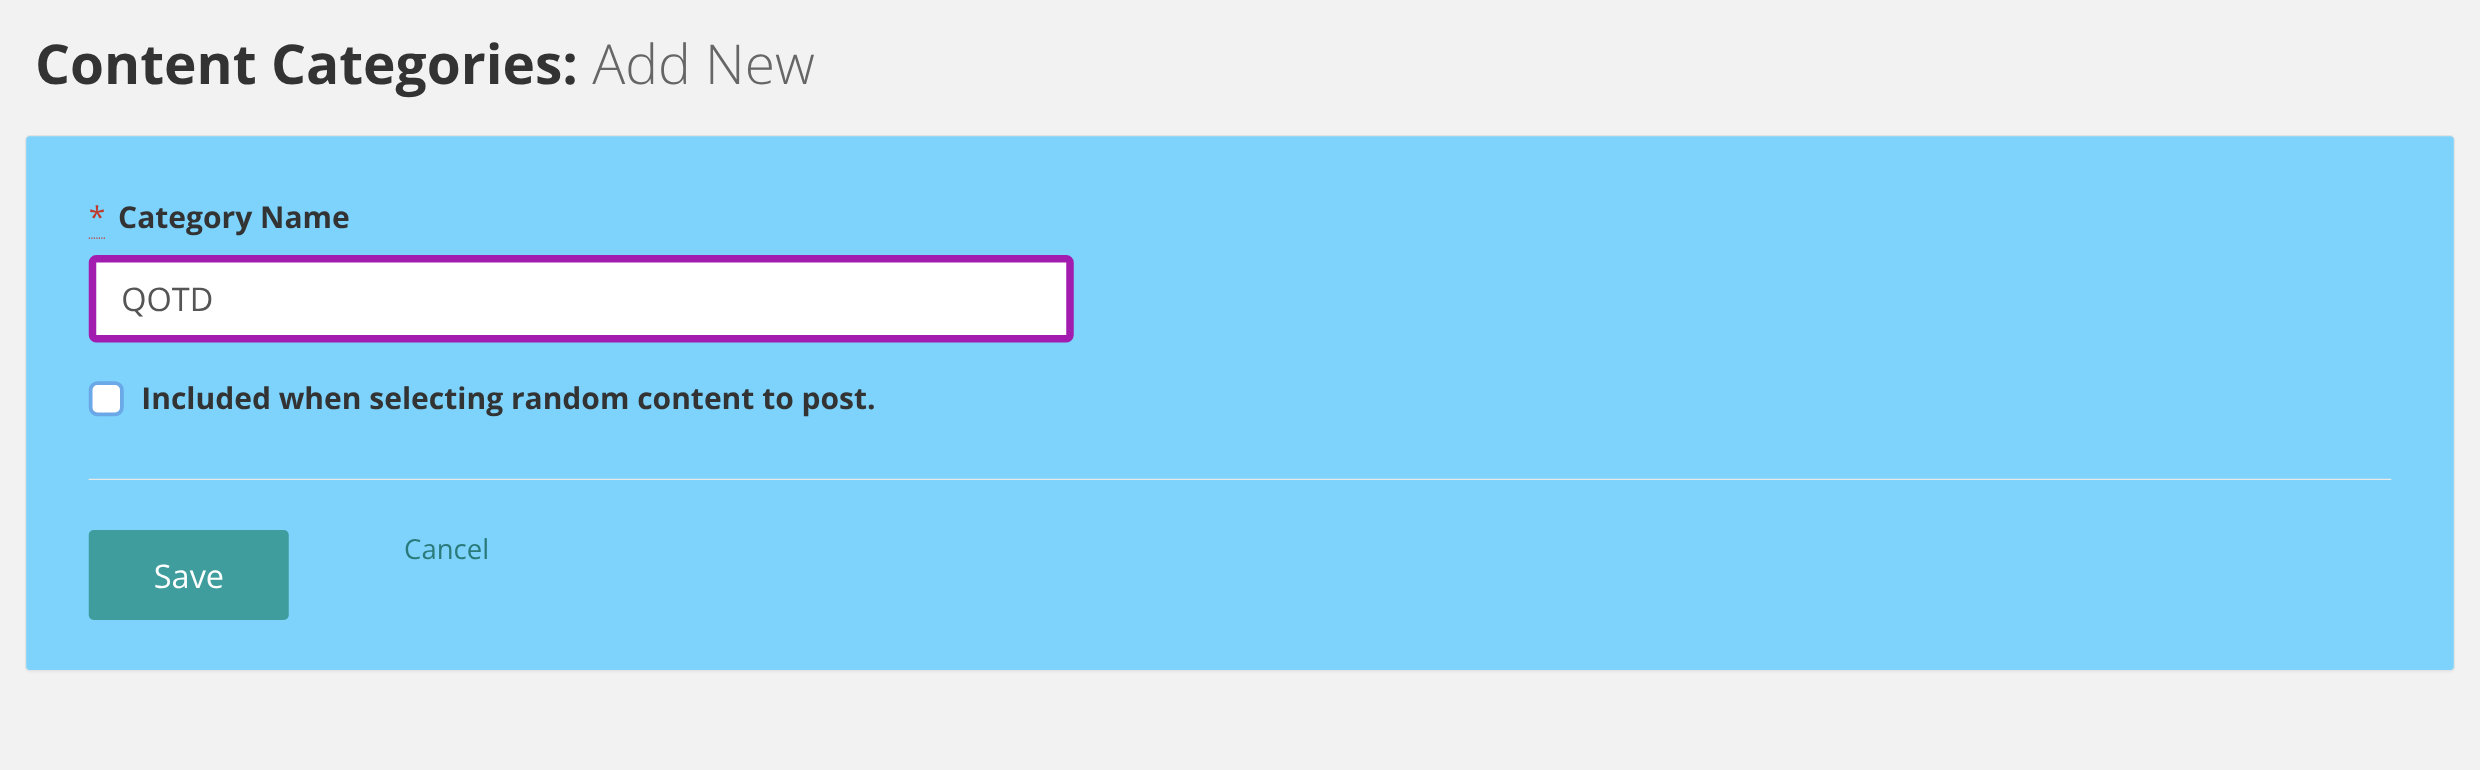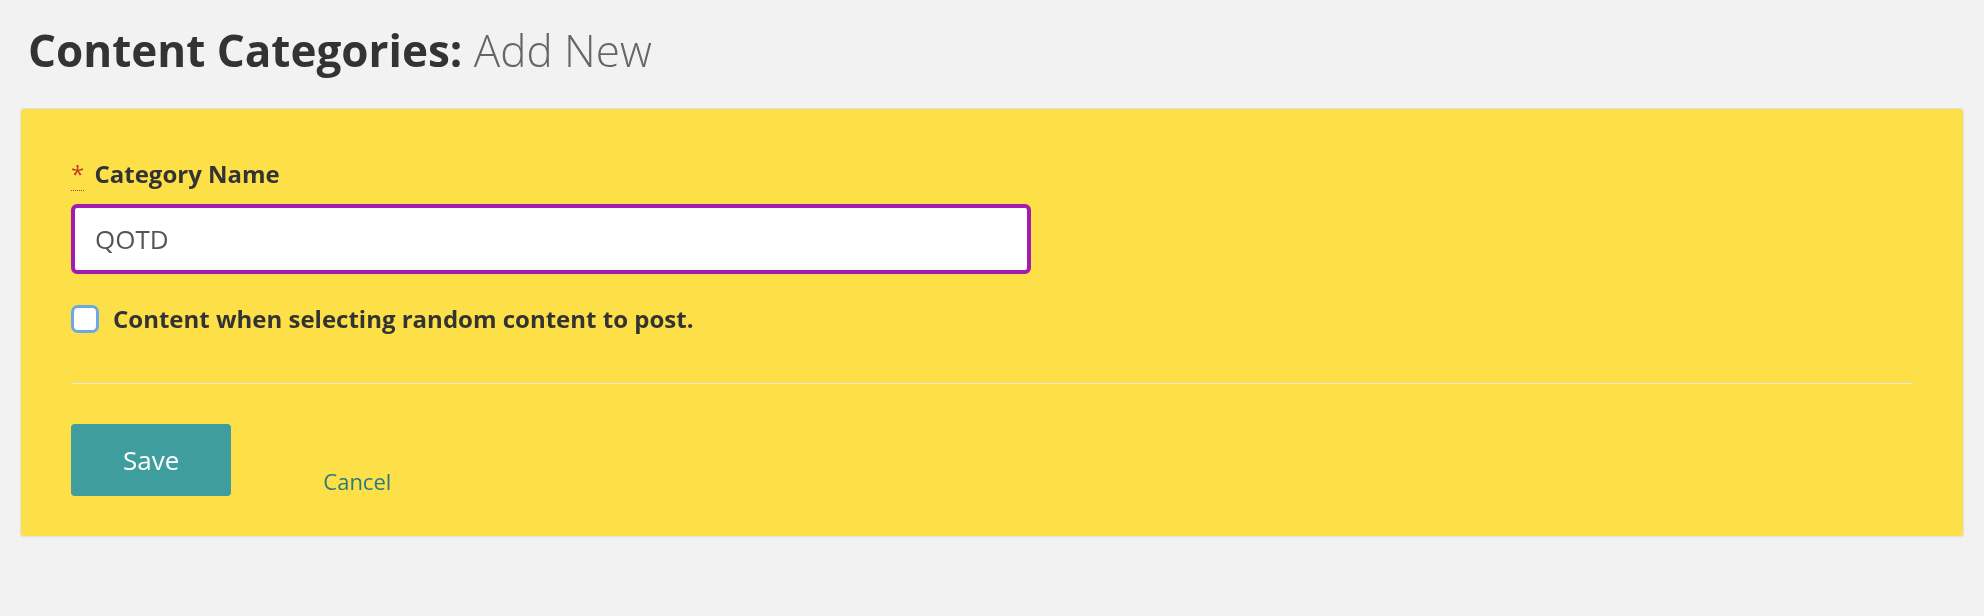--- a/index.html
+++ b/index.html
@@ -25,21 +25,21 @@
     .page-title-strong {
       font-weight: 700;
       text-align: right;
     }
     .page-title-light {
       font-weight: 300;
       color: #666;
       margin-top: 43px;
     }
     .card {
-      background-color: #fde047;
+      background-color: #7dd3fc;
       border: 1px solid #e2e2e2;
       border-radius: 4px;
       padding: 48px 50px 40px 50px;
       box-shadow: 0 1px 2px rgba(0,0,0,0.03);
     }
     .form-group {
       margin-bottom: 28px;
     }
     .form-label {
       display: block;
@@ -48,27 +48,27 @@
       color: #333;
       margin-bottom: 14px;
     }
     .required-asterisk {
       color: #c0392b;
       border-bottom: 1px dotted #c0392b;
       margin-right: 4px;
       font-weight: 400;
     }
     .form-input {
-      width: 960px;
+      width: 788px;
       max-width: 100%;
       height: 70px;
       padding: 12px 20px;
       font-size: 26px;
       color: #555;
-      border: 4px solid #a21caf;
+      border: 6px solid #a21caf;
       border-radius: 6px;
       font-family: inherit;
       outline: none;
     }
     .checkbox-row {
       display: flex;
       align-items: center;
       gap: 14px;
       margin-bottom: 48px;
     }
@@ -87,21 +87,21 @@
       color: #333;
       cursor: pointer;
     }
     .divider {
       border: none;
       border-top: 1px solid #e8e8e8;
       margin-bottom: 40px;
     }
     .button-row {
       display: flex;
-      align-items: flex-end;
+      align-items: flex-start;
       gap: 92px;
     }
     .btn-primary {
       background-color: #3f9d9d;
       color: #ffffff;
       border: none;
       border-radius: 4px;
       padding: 18px 52px;
       font-size: 26px;
       font-weight: 400;
@@ -132,21 +132,21 @@
   <div class="form-group">
     <label class="form-label">
       <span class="required-asterisk">*</span>
       <span>Category Name</span>
     </label>
     <input type="text" class="form-input" value="QOTD" style="">
   </div>
 
   <div class="checkbox-row">
     <div class="checkbox-box" role="checkbox" aria-checked="false"></div>
-    <label class="checkbox-label">Content when selecting random content to post.</label>
+    <label class="checkbox-label">Included when selecting random content to post.</label>
   </div>
 
   <hr class="divider">
 
   <div class="button-row">
     <button class="btn-primary">Save</button>
     <button class="btn-link">Cancel</button>
   </div>
 
 </div>

